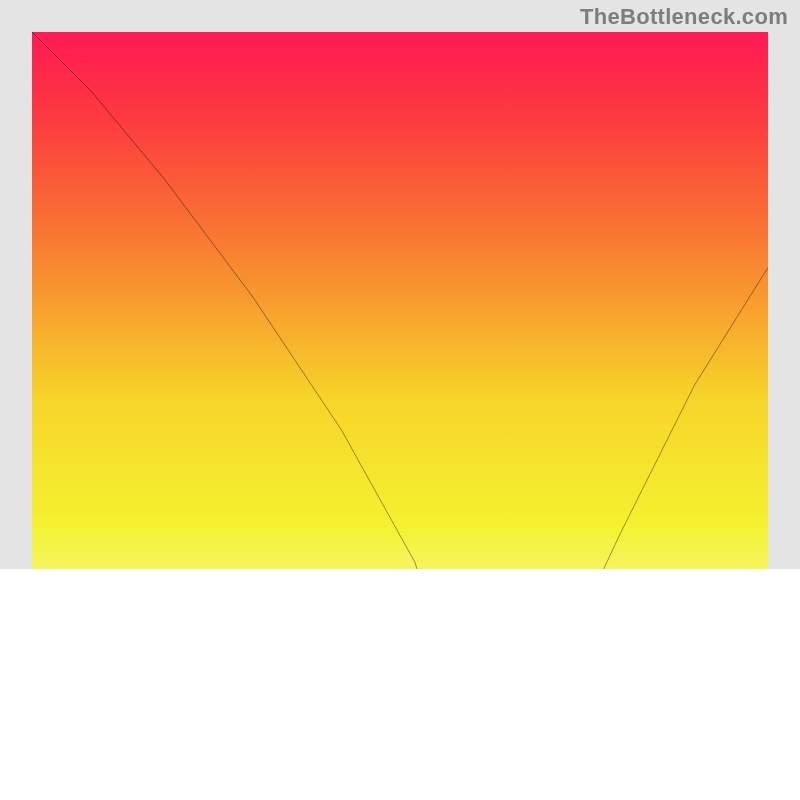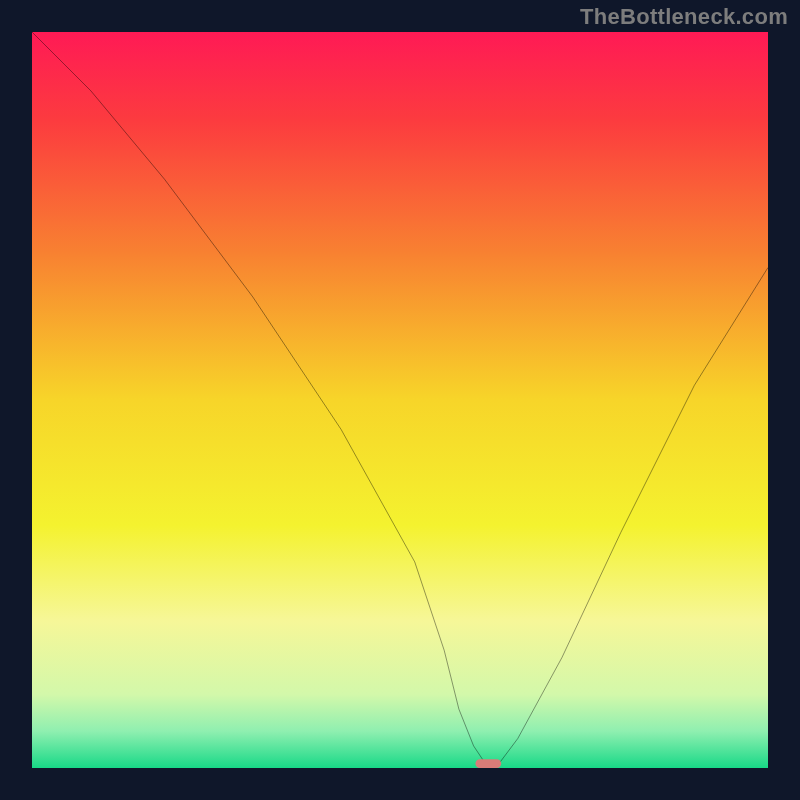--- a/index.html
+++ b/index.html
@@ -1,17 +1,17 @@
 <!DOCTYPE html>
 <html><head>
   <meta charset="utf-8">
   <style>
     * { margin: 0; padding: 0; box-sizing: border-box; }
     body { font-family: Arial, Helvetica, sans-serif; background: #fff; }
-    .figure { position: relative; width: 800px; height: 800px; background: #0f172a; }
+    .figure { position: relative; width: 800px; height: 569px; background: #e5e5e5; }
     .attribution {
       position: absolute;
       top: 4px; right: 12px;
       color: #7d7d7d;
       font-size: 22px;
       font-weight: 600;
       letter-spacing: 0.3px;
     }
     .plot-area {
       position: absolute;

